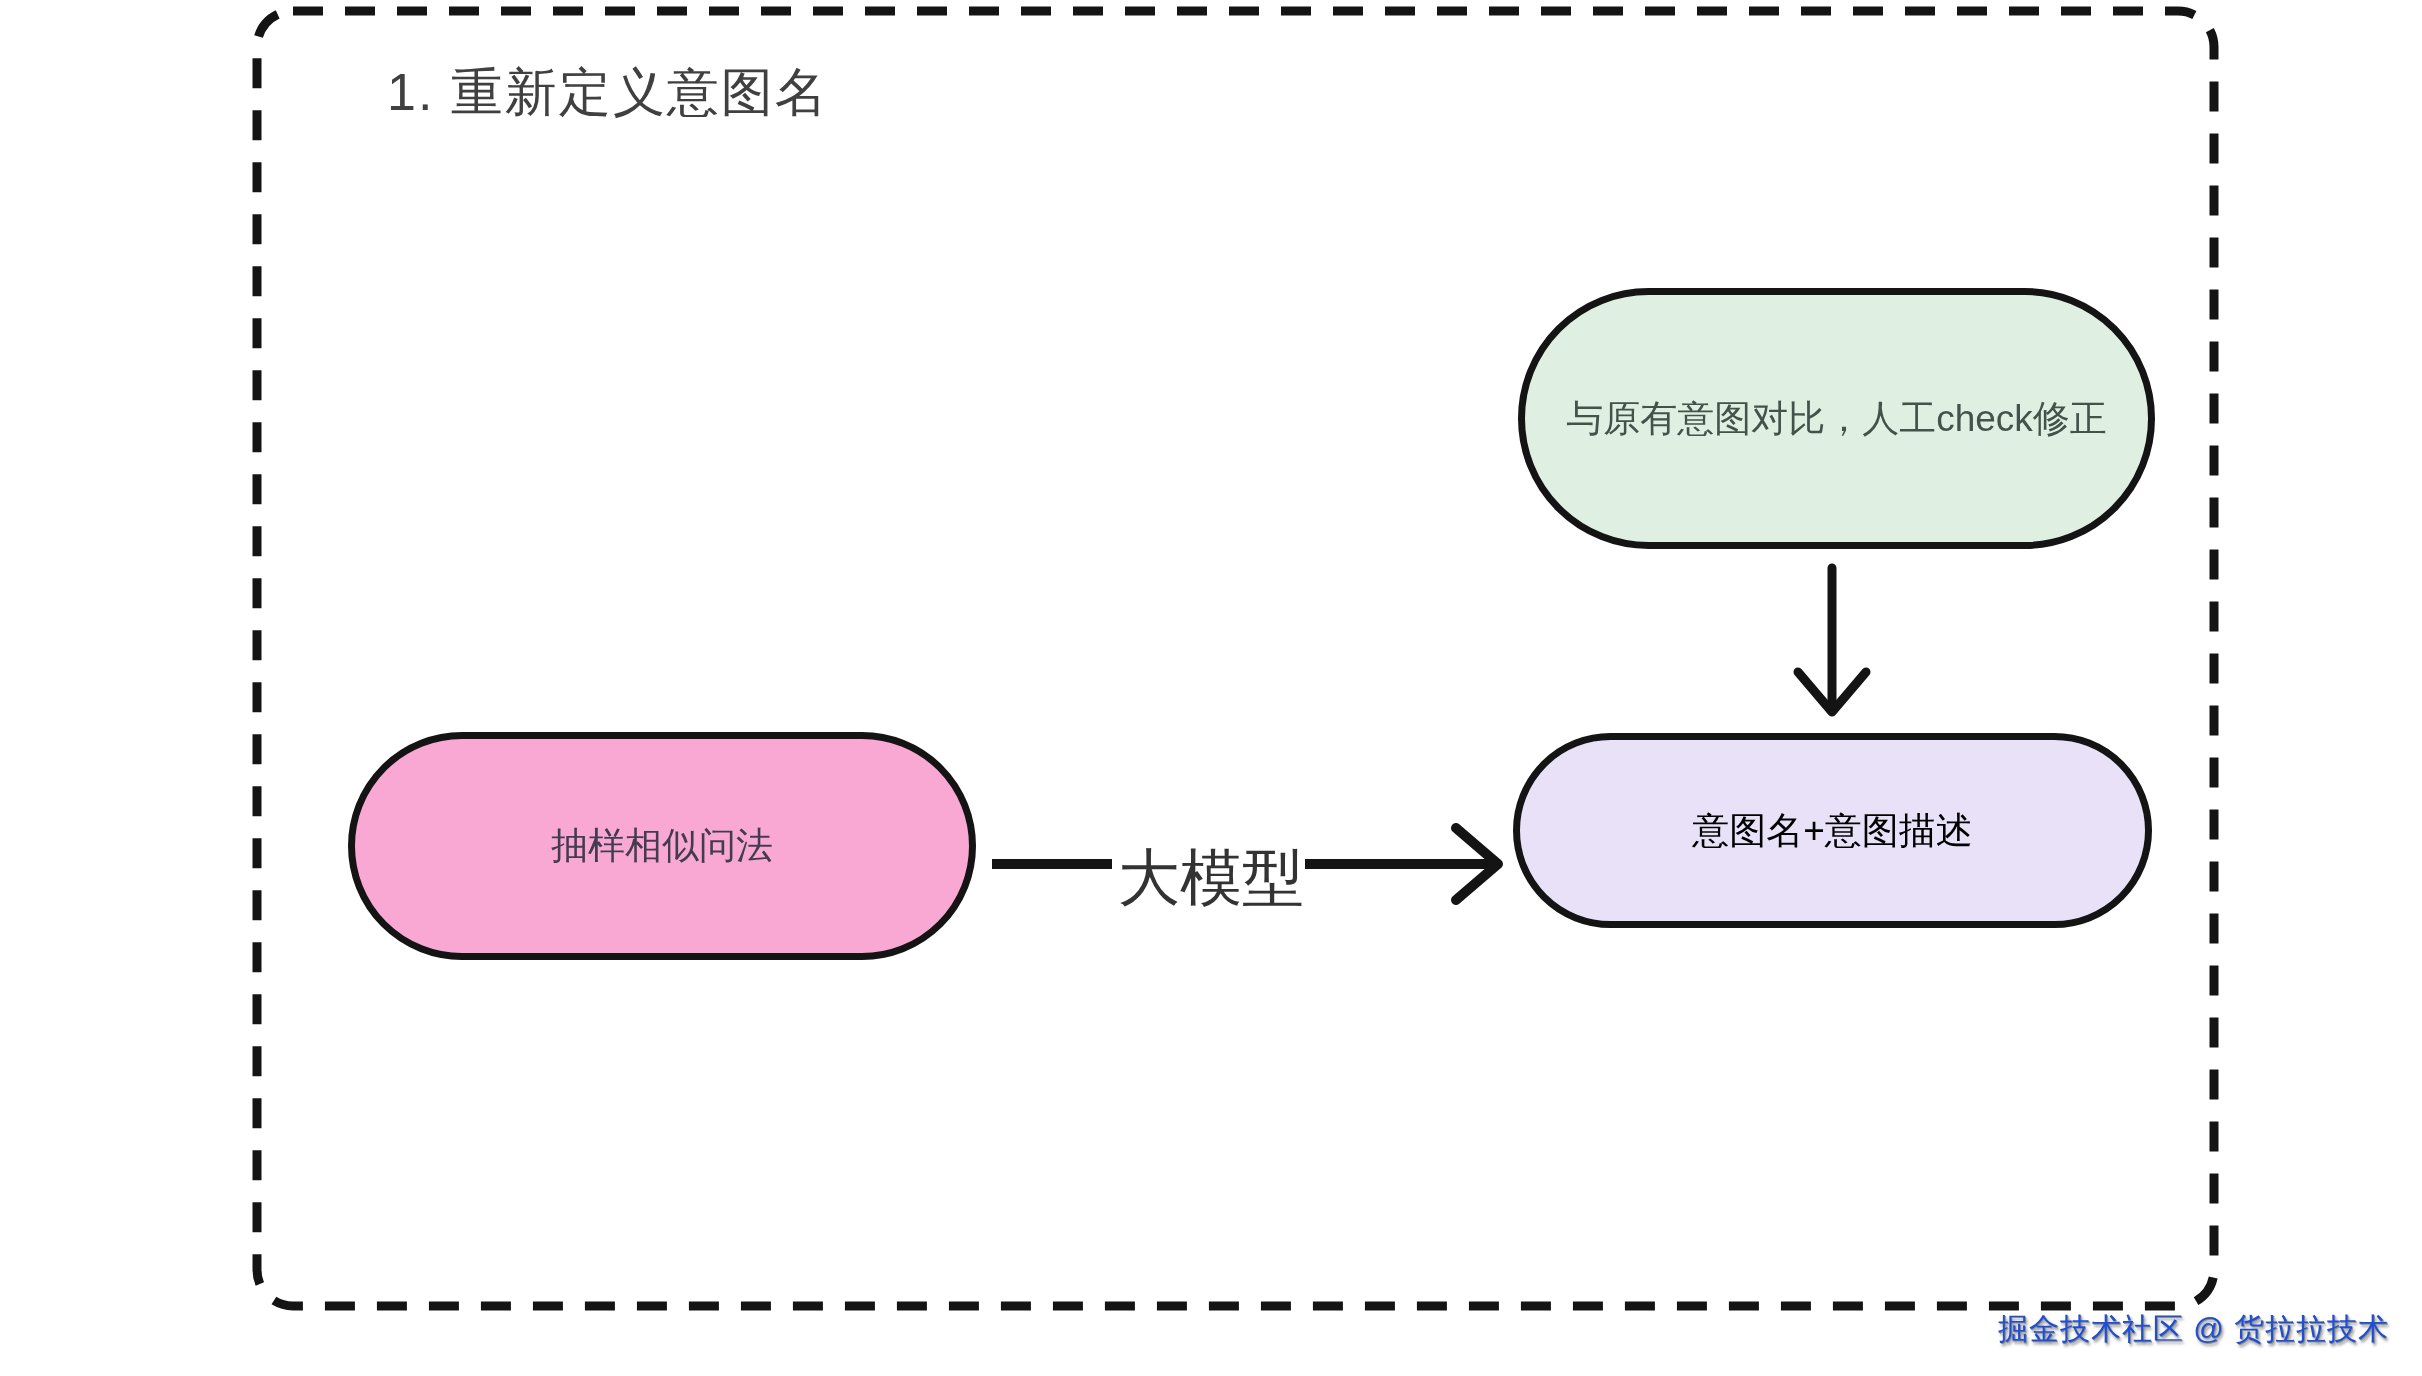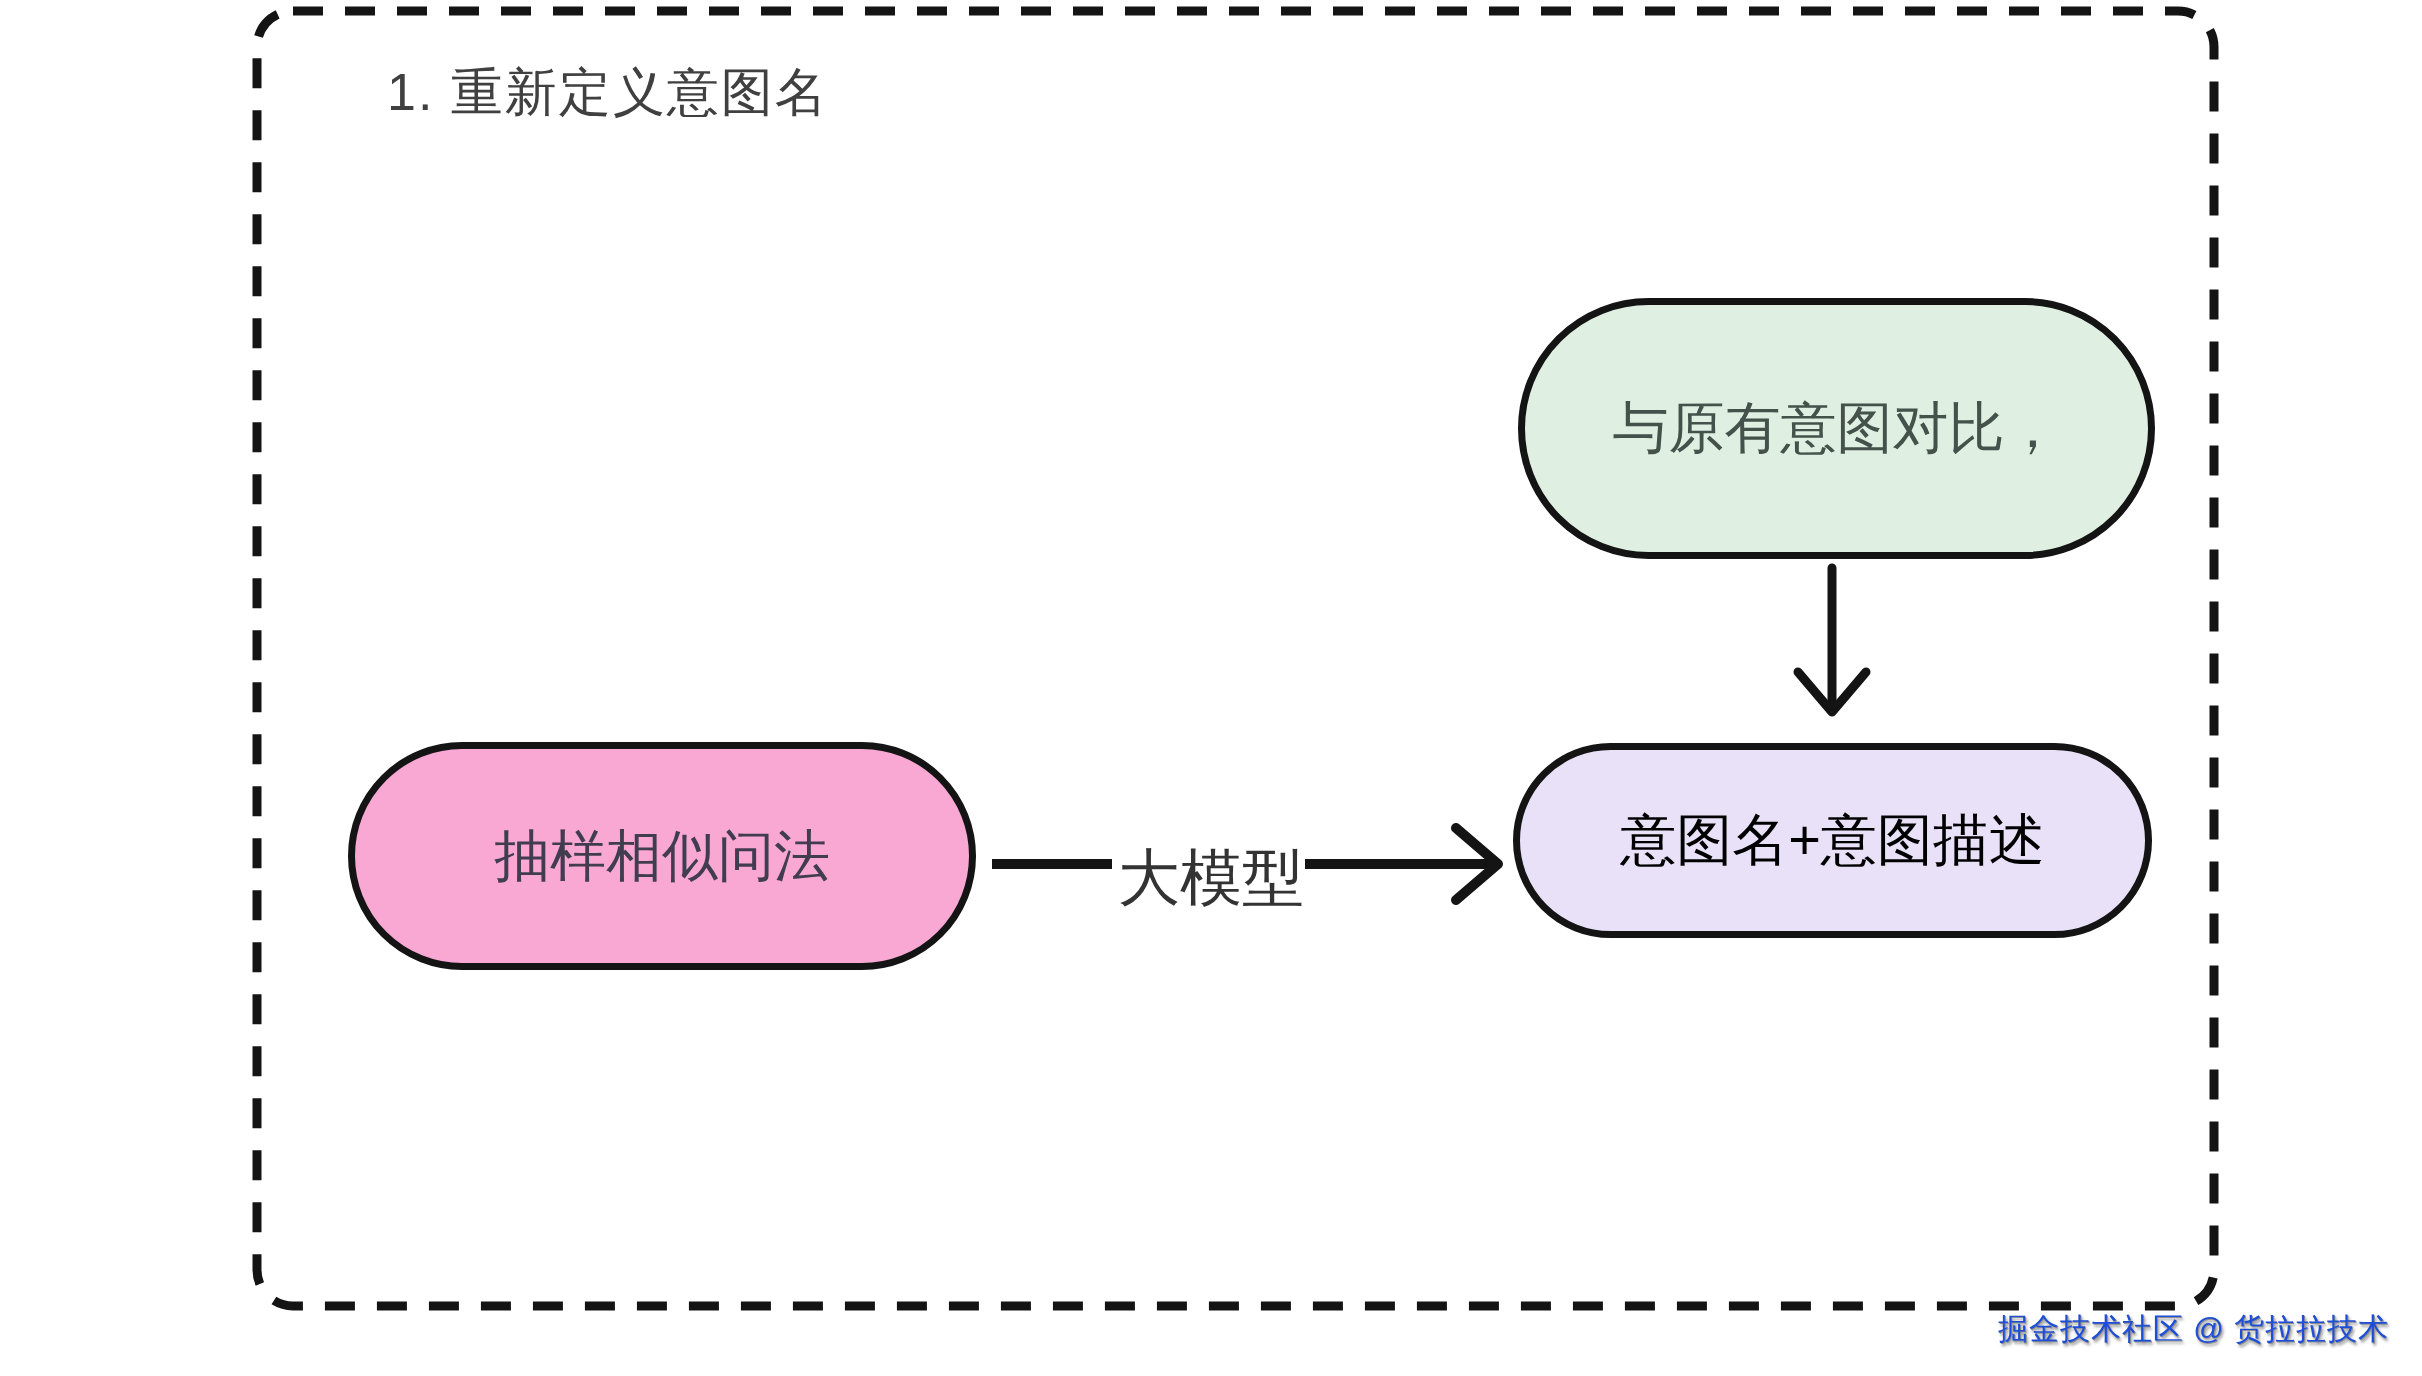--- a/index.html
+++ b/index.html
@@ -33,24 +33,23 @@
   }
   .node {
     position: absolute;
     box-sizing: border-box;
     border: 7px solid #141414;
     border-radius: 200px;
     display: flex;
     align-items: center;
     justify-content: center;
     text-align: center;
-    font-size: 56px;
+    font-size: 37px;
     font-weight: 500;
     line-height: 1.62;
-    margin-top: 10px;
   }
   .node-green {
     left: 1518px;
     top: 288px;
     width: 637px;
     height: 261px;
     background: #dff0e3;
     color: #44524b;
   }
   .node-purple-left {
@@ -110,20 +109,21 @@
       <line x1="992" y1="864" x2="1112" y2="864"></line>
       <line x1="1305" y1="864" x2="1492" y2="864"></line>
       <polyline points="1456,828 1498,864 1456,900" stroke-linecap="round"></polyline>
     </g>
   </svg>
 
   <div class="diagram-title">1. 重新定义意图名</div>
 
   <div class="node node-green">
     <span>与原有意图对比，</span>
+    <span>人工check修正</span>
   </div>
 
   <div class="node node-purple-left">
     <span>抽样相似问法</span>
   </div>
 
   <div class="node node-purple-right">
     <span>意图名+意图描述</span>
   </div>
 

